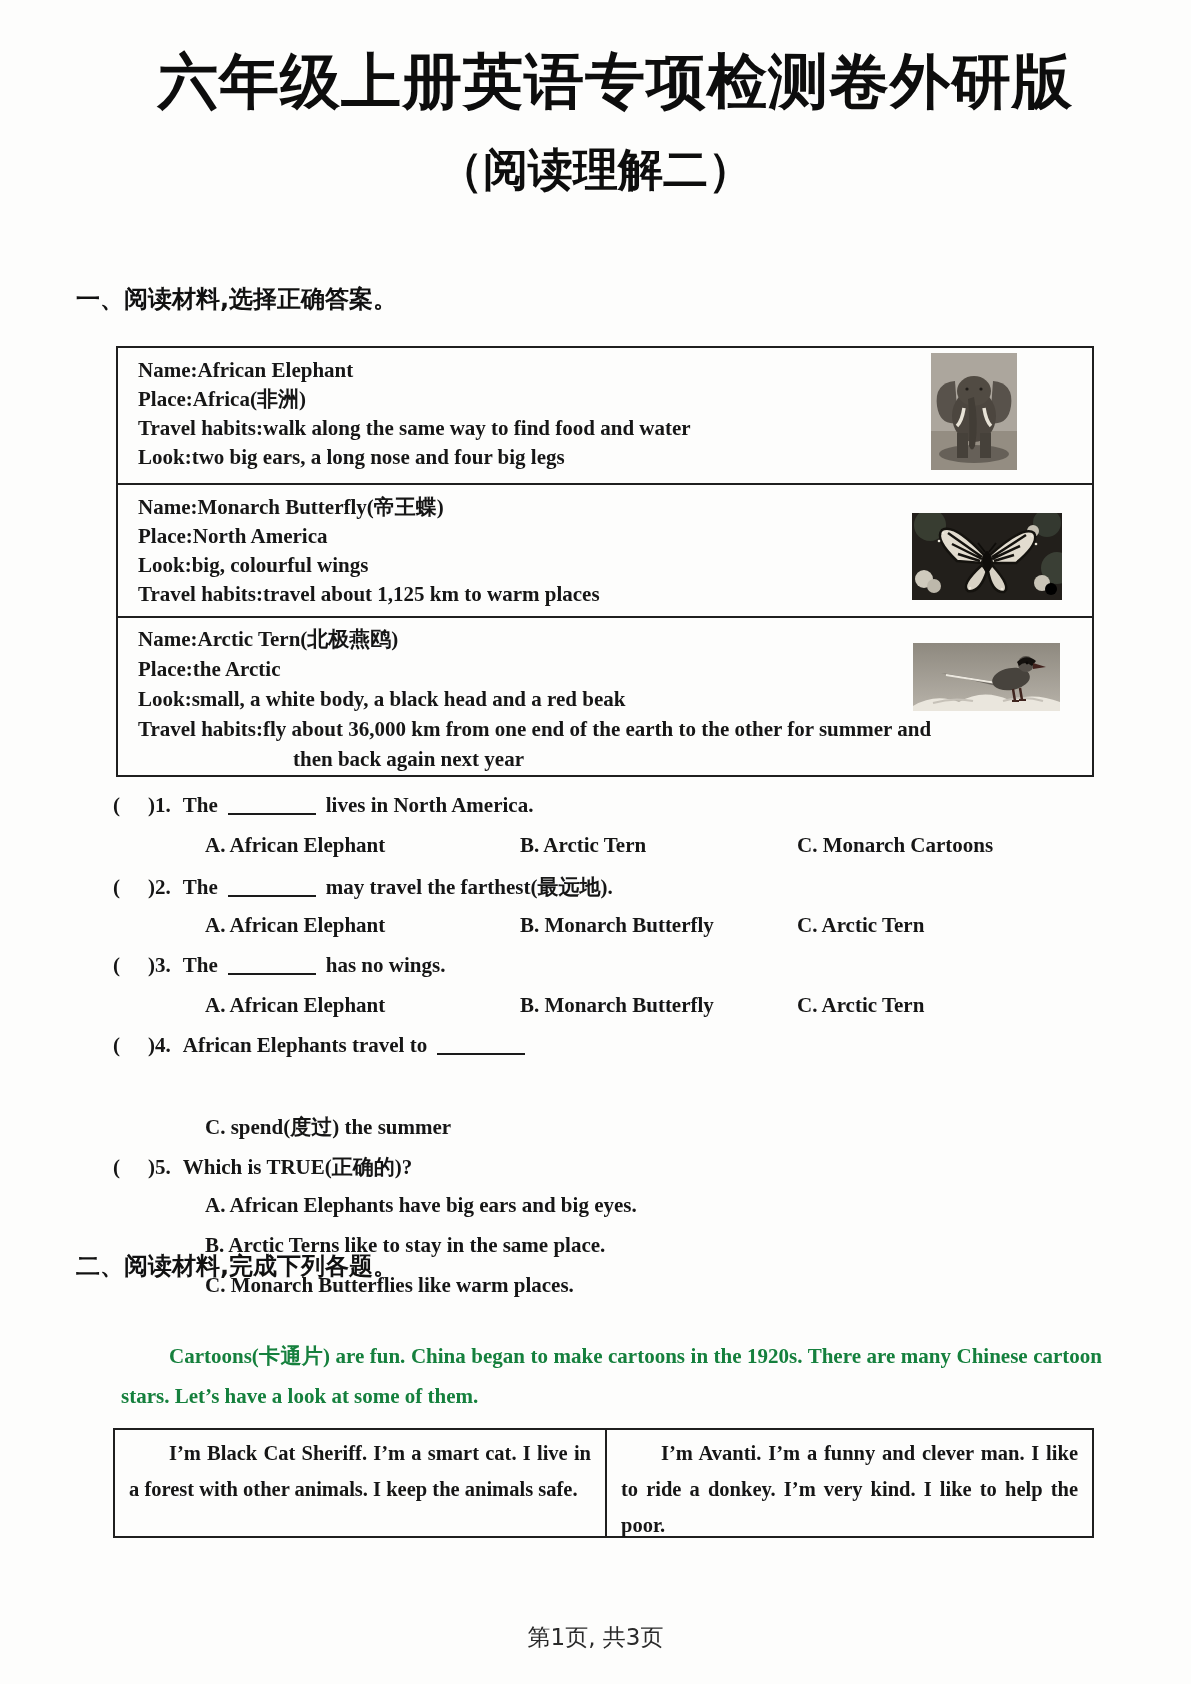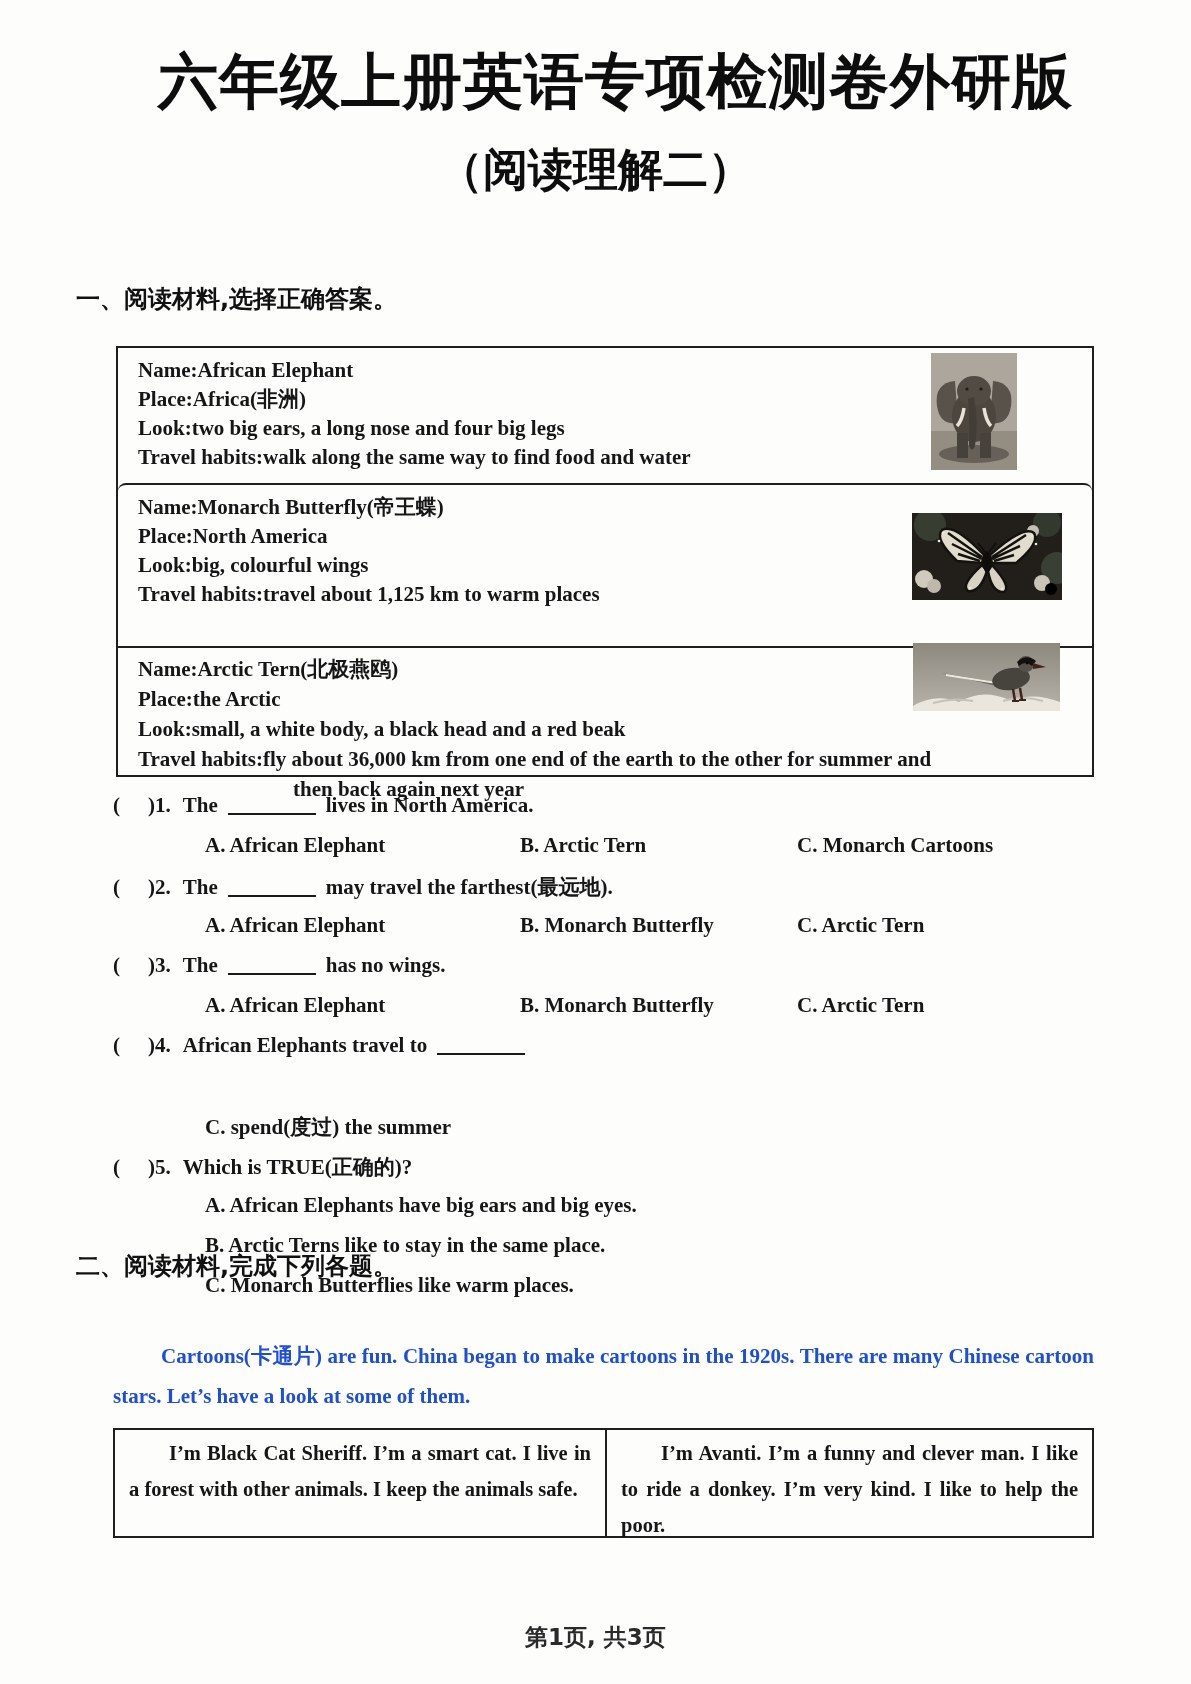--- a/index.html
+++ b/index.html
@@ -27,21 +27,21 @@
   #sec1-head{top:283px;}
   #sec2-head{top:1250px;}
   
   .animal-table{
     position:absolute;left:116px;top:346px;width:978px;height:431px;
     border:2px solid #1f1f1f;box-sizing:border-box;background:#fdfdfc;
   }
   .arow{position:relative;box-sizing:border-box;padding:8px 0 0 20px;}
   .arow + .arow{border-top:2px solid #1f1f1f;}
   #row-elephant{height:135px;}
-  #row-butterfly{height:163px;border-radius:8px;}
+  #row-butterfly{height:133px;}
   #row-tern{height:157px;padding-top:6px;}
   .aline{
     font-weight:bold;font-size:21px;line-height:29px;color:#161616;white-space:nowrap;
   }
   #row-tern .aline{line-height:30px;}
   .aline.cont{padding-left:155px;}
   .photo{position:absolute;}
   #photo-elephant{left:813px;top:5px;width:86px;height:117px;}
   #photo-butterfly{left:794px;top:165px;width:150px;height:87px;}
   #photo-tern{left:795px;top:295px;width:147px;height:68px;}
@@ -58,58 +58,58 @@
     display:inline-block;width:88px;height:16px;margin:0 10px;
     border-bottom:2.5px solid #1a1a1a;transform:translateY(3px);
   }
   .oline{left:0;}
   .opt{position:absolute;top:0;}
   .opt.col-a{left:205px;}
   .opt.col-b{left:520px;}
   .opt.col-c{left:797px;}
   
   .para{
-    position:absolute;left:113px;top:1336px;width:981px;
-    font-weight:bold;font-size:21px;line-height:40px;color:#1d4ed8;
+    position:absolute;left:121px;top:1336px;width:981px;
+    font-weight:bold;font-size:21px;line-height:40px;color:#15803d;
     text-align:justify;text-indent:48px;
   }
   .cartoon-table{
     position:absolute;left:113px;top:1428px;width:981px;height:110px;
     border:2px solid #1f1f1f;box-sizing:border-box;display:flex;background:#fdfdfc;
   }
   .ccell{
     box-sizing:border-box;padding:5px 14px 0 14px;
     font-weight:bold;font-size:20.5px;line-height:36px;color:#161616;
     text-align:justify;text-indent:40px;
   }
   .ccell.left{width:492px;border-right:2px solid #1f1f1f;}
   .ccell.right{flex:1;}
   
   .footer{
     position:absolute;top:1622px;left:0;width:100%;text-align:center;
     font-family:"DejaVu Sans","Liberation Sans",sans-serif;
-    font-size:23px;color:#2a2a2a;font-weight:bold;
+    font-size:23px;color:#2a2a2a;
   }
 </style>
 </head>
 <body>
 
 <div class="page">
 
   <div class="title-main">六年级上册英语专项检测卷外研版</div>
   <div class="title-sub">（阅读理解二）</div>
 
   <div class="sec-head" id="sec1-head">一、阅读材料,选择正确答案。</div>
 
   <div class="animal-table">
     <div class="arow" id="row-elephant">
       <div class="aline">Name:African Elephant</div>
       <div class="aline">Place:Africa(非洲)</div>
+      <div class="aline">Travel habits:walk along the same way to find food and water</div>
       <div class="aline">Look:two big ears, a long nose and four big legs</div>
-      <div class="aline">Travel habits:walk along the same way to find food and water</div>
     </div>
     <div class="arow" id="row-butterfly">
       <div class="aline">Name:Monarch Butterfly(帝王蝶)</div>
       <div class="aline">Place:North America</div>
       <div class="aline">Look:big, colourful wings</div>
       <div class="aline">Travel habits:travel about 1,125 km to warm places</div>
     </div>
     <div class="arow" id="row-tern">
       <div class="aline">Name:Arctic Tern(北极燕鸥)</div>
       <div class="aline">Place:the Arctic</div>

